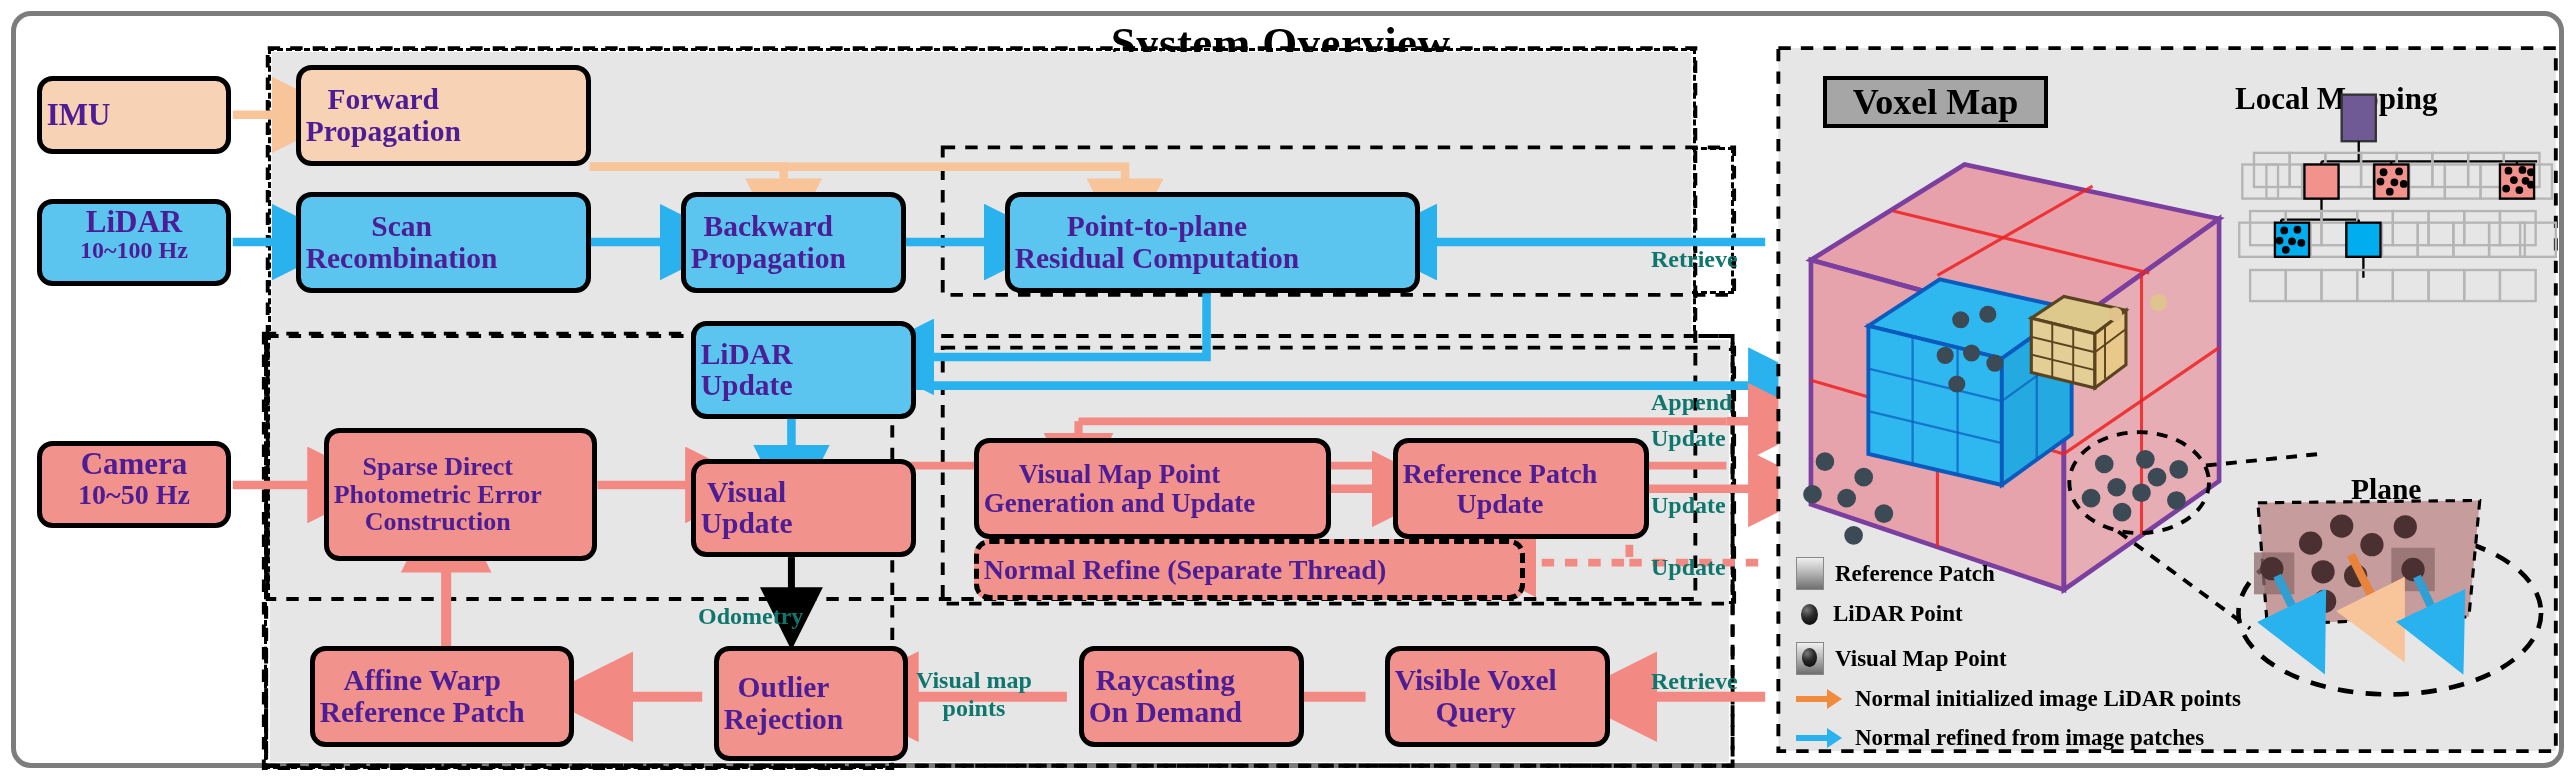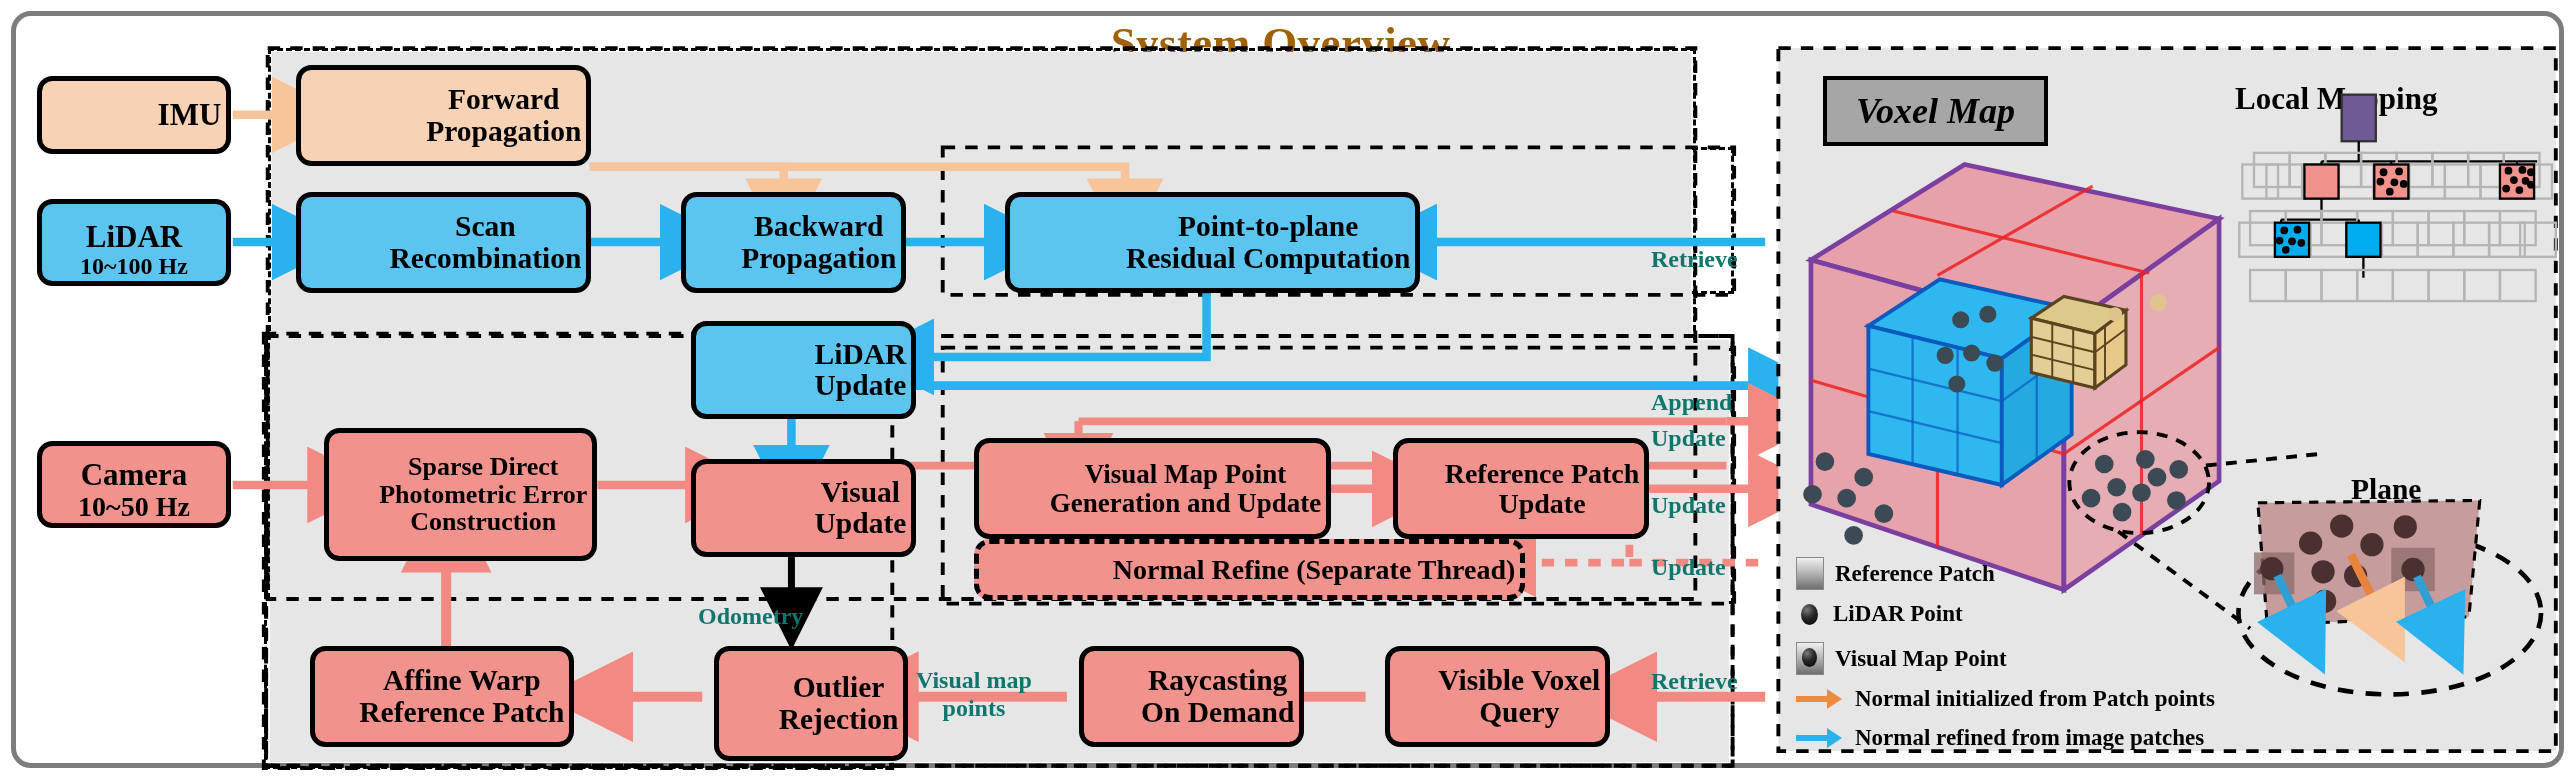--- a/index.html
+++ b/index.html
@@ -3,30 +3,30 @@
 <meta charset="utf-8">
 <style>
   html,body{margin:0;padding:0;background:#fff;}
   body{font-family:"Liberation Serif", serif;}
   #root{position:relative;width:2576px;height:779px;overflow:hidden;background:#ffffff;}
 
   .outer-frame{position:absolute;left:11px;top:11px;width:2553px;height:757px;
     border:5.4px solid #7d7d7d;border-radius:20px;box-sizing:border-box;background:#fff;}
 
   .title{position:absolute;left:1009px;top:17px;width:543px;text-align:center;
-    font-size:45px;font-weight:bold;color:#a16207;font-family:"Liberation Serif",serif;letter-spacing:0.4px;}
+    font-size:45px;font-weight:bold;color:#000000;font-family:"Liberation Serif",serif;letter-spacing:0.4px;}
 
   
   .dgroup{position:absolute;box-sizing:border-box;border:3.9px dashed #000;background:#e6e6e6;}
   .glabel{position:absolute;font-size:26px;font-weight:bold;color:#000;line-height:1.04;white-space:pre-line;}
 
   
   .node{position:absolute;box-sizing:border-box;border:5.4px solid #000;border-radius:15.5px;
-    display:flex;align-items:center;justify-content:flex-end;text-align:center;
-    font-weight:bold;color:#000000;line-height:1.06;padding:1.6px 4.7px;}
+    display:flex;align-items:center;justify-content:flex-start;text-align:center;
+    font-weight:bold;color:#4c1d95;line-height:1.06;padding:1.6px 4.7px;}
   .n-orange{background:#f8d2b4;}
   .n-blue{background:#5bc5ef;}
   .n-pink{background:#f2928c;}
   .n-dashed{border-style:dashed;}
 
   .lab{position:absolute;font-size:24px;font-weight:bold;color:#0f766e;line-height:1.05;white-space:pre-line;}
 
   
   .vox-title{position:absolute;box-sizing:border-box;border:4.7px solid #000;background:#a6a6a6;
     display:flex;align-items:center;justify-content:center;font-size:36px;font-weight:bold;color:#000;}
@@ -213,21 +213,21 @@
   <div class="lab" style="left:1651px;top:493px;">Update</div>
   <div class="lab" style="left:1651px;top:555px;">Update</div>
   <div class="lab" style="left:1651px;top:669px;">Retrieve</div>
   <div class="lab" style="left:916px;top:667px;text-align:center;line-height:1.15;">Visual map
 points</div>
 
   <svg width="2576" height="779" viewBox="0 0 3320 1004">
     <rect x="2292" y="62" width="1002" height="906" fill="#e6e6e6" stroke="#000" stroke-width="5" stroke-dasharray="16 13"></rect>
   </svg>
 
-  <div class="vox-title" style="left:1823px;top:76px;width:225px;height:70px;font-style:italic;">Voxel Map</div>
+  <div class="vox-title" style="left:1823px;top:76px;width:225px;height:52px;">Voxel Map</div>
 
   <div style="position:absolute;left:2235px;top:81px;font-size:31px;font-weight:bold;color:#000;">Local Mapping</div>
 
   <svg width="2576" height="779" viewBox="0 0 3320 1004">
 
     <g>
 
       <polygon points="2334,335 2532,212 2860,282 2660,425" fill="#e79aa5" opacity="0.9" stroke="#cc2222" stroke-width="4"></polygon>
       <polygon points="2334,335 2532,212 2860,282 2660,425" fill="none" stroke="#7b3fa0" stroke-width="6"></polygon>
 
@@ -442,21 +442,21 @@
   </div>
   <div class="legend-row" style="left:1796px;top:642px;">
     <span class="lg-vmp"></span>
     <span>Visual Map Point</span>
   </div>
   <div class="legend-row" style="left:1796px;top:686px;">
     <span class="lg-arrow">
       <i style="background:#f08a3c;"></i>
         <b style="border-left:15.5px solid #f08a3c;"></b>
     </span>
-    <span>Normal initialized from Patch points</span>
+    <span>Normal initialized image LiDAR points</span>
   </div>
   <div class="legend-row" style="left:1796px;top:725px;">
     <span class="lg-arrow">
       <i style="background:#29b2ee;"></i>
         <b style="border-left:15.5px solid #29b2ee;"></b>
     </span>
     <span>Normal refined from image patches</span>
   </div>
 
 </div>

